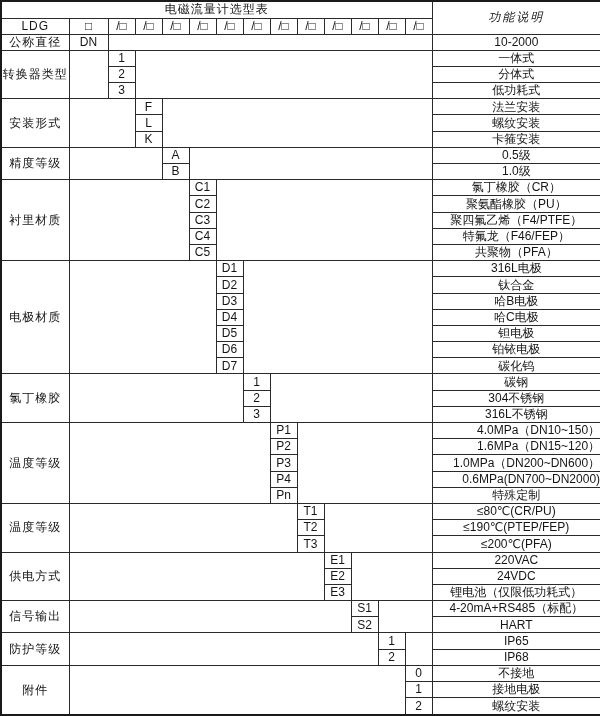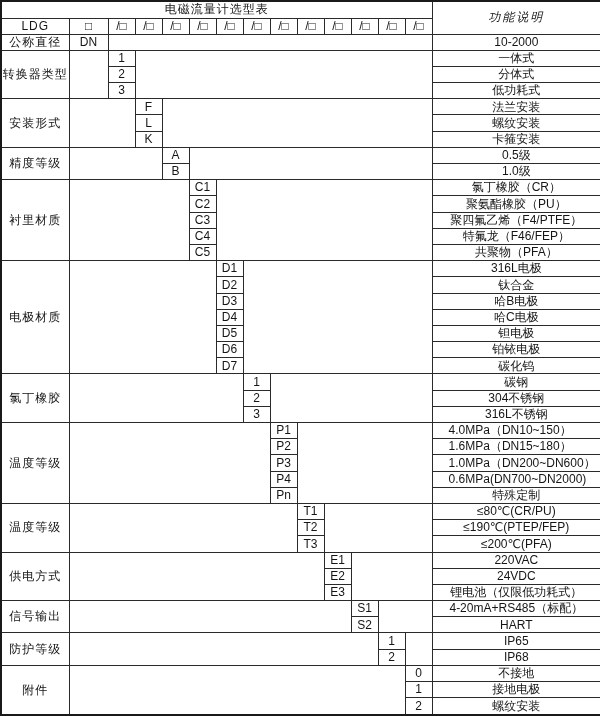--- a/index.html
+++ b/index.html
@@ -17,21 +17,21 @@
     font-size:12px; line-height:1.05; white-space:nowrap; overflow:hidden;
   }
   td.title   { font-size:14px; font-weight:400; letter-spacing:1px; }
   td.desc-header { font-size:14px; letter-spacing:2px;font-style:italic; }
   td.cat     { font-size:13px; letter-spacing:1px; }
   td.cat-ldg { text-align:left; padding-left:5px; font-size:13px; letter-spacing:1px; }
   td.code    { font-size:12px; }
   td.slot    { font-size:13px; }
   td.first-slot { font-size:13px; }
   td.desc    { font-size:12px; }
-  td.desc.left { text-align:left; padding-left:16px; }
+  td.desc.left { text-align:right; padding-left:4px; }
   td.spacer  { }
   tr.r-title { height:17px; }
   tr.r-model { height:16px;margin-top:43px; }
 </style>
 </head>
 <body>
 
 <div class="page">
   <table class="sel">
     <colgroup>
@@ -190,21 +190,21 @@
         </tr>
         <tr>
           <td class="cat" rowspan="5">温度等级</td>
           <td class="spacer" colspan="7" rowspan="5"></td>
           <td class="code">P1</td>
           <td class="spacer" colspan="5" rowspan="5"></td>
           <td class="desc left">4.0MPa（DN10~150）</td>
         </tr>
         <tr>
           <td class="code">P2</td>
-          <td class="desc left">1.6MPa（DN15~180）</td>
+          <td class="desc left">1.6MPa（DN15~120）</td>
         </tr>
         <tr>
           <td class="code">P3</td>
           <td class="desc left">1.0MPa（DN200~DN600）</td>
         </tr>
         <tr>
           <td class="code">P4</td>
           <td class="desc left">0.6MPa(DN700~DN2000)</td>
         </tr>
         <tr>

